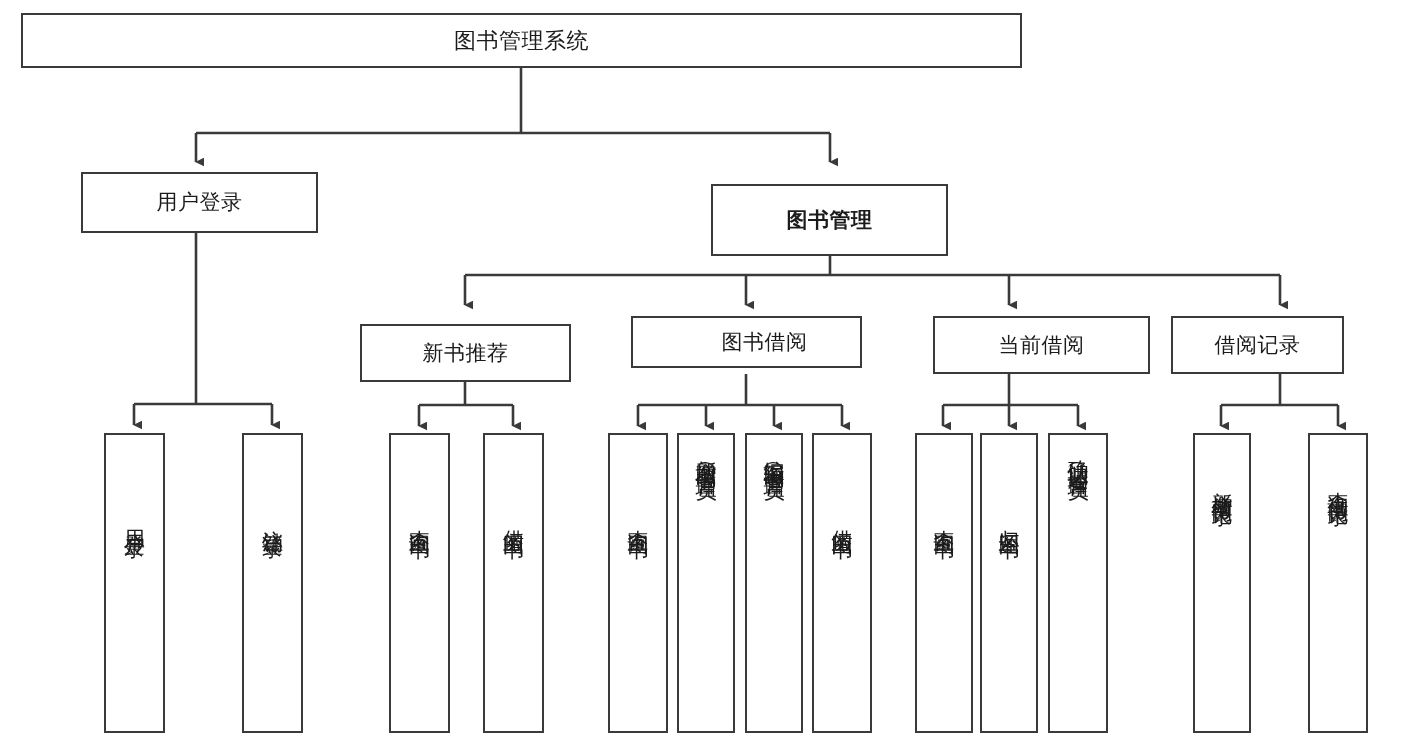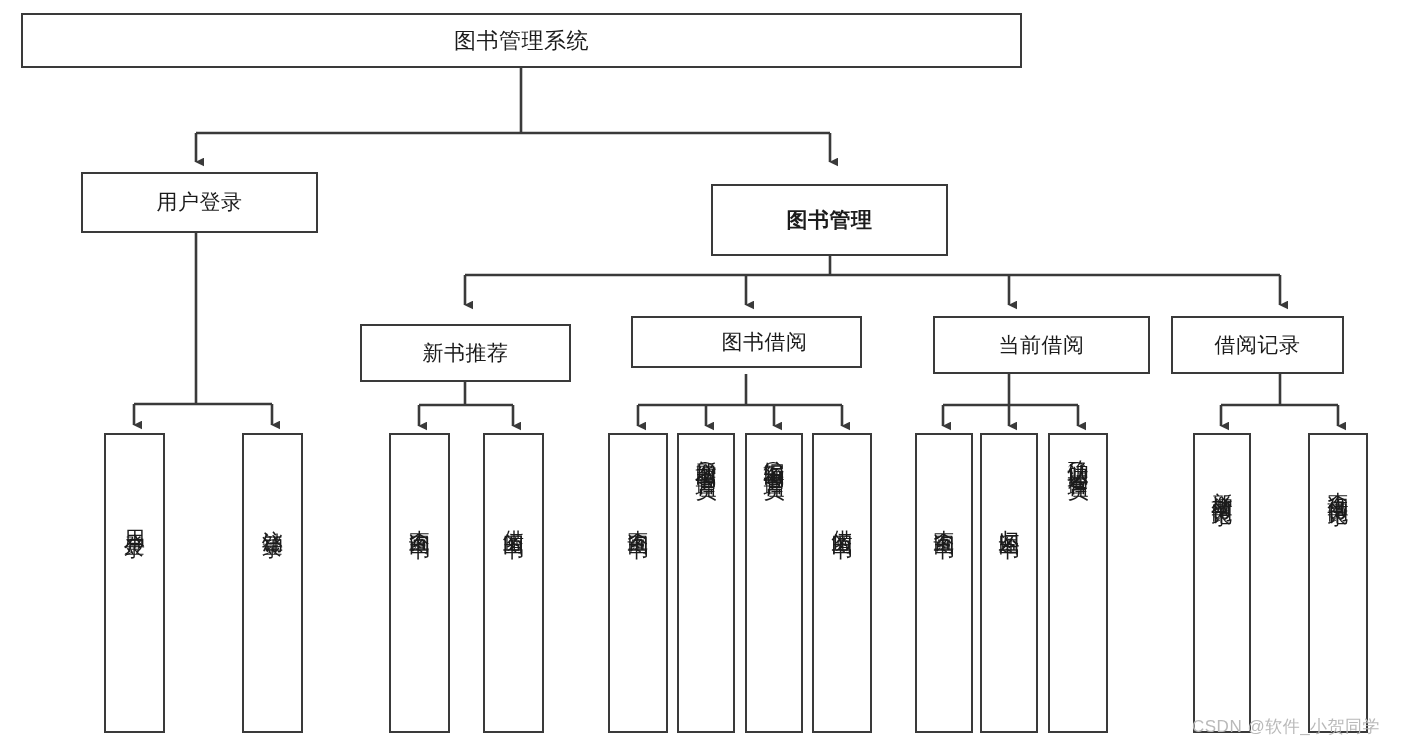--- a/index.html
+++ b/index.html
@@ -185,15 +185,14 @@
     <span class="label">确认归还（管理员）</span>
   </div>
 
   <div class="node vert" style="left:1193px; top:433px; width:58px; height:300px; padding-top:40px;">
     <span class="label">新增借阅记录</span>
   </div>
   <div class="node vert" style="left:1308px; top:433px; width:60px; height:300px; padding-top:40px;">
     <span class="label">查询借阅记录</span>
   </div>
 
-  <div class="watermark" style="left:1192px; top:715px;">CSDN @软件_小贺同学</div>
 
 </div>
 
 </body></html>

